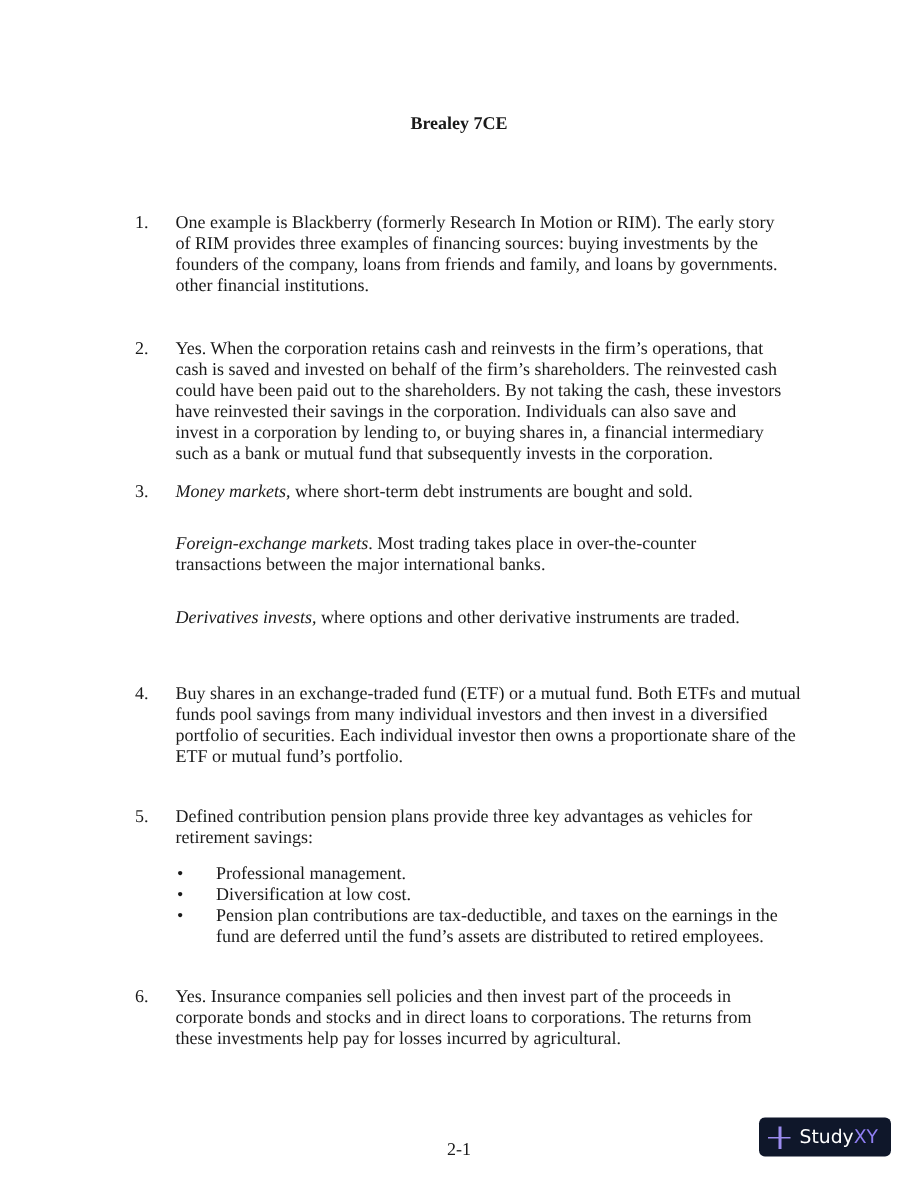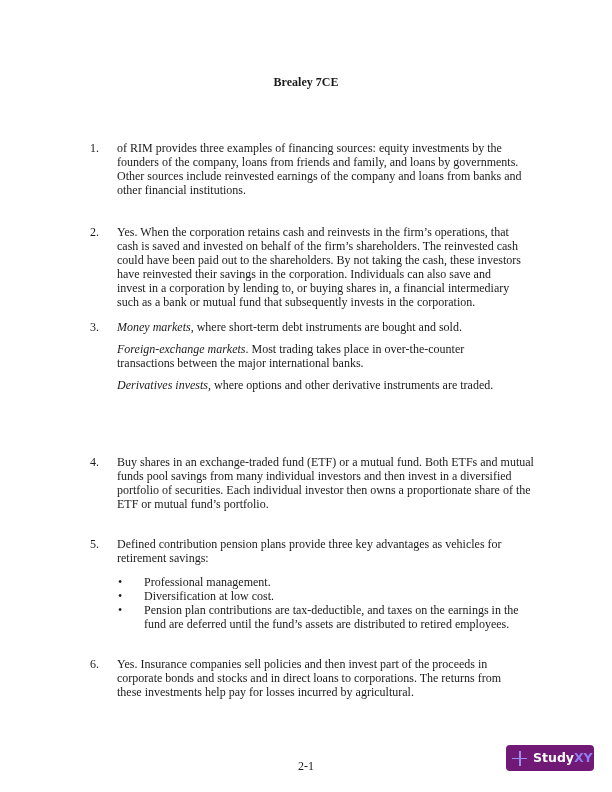--- a/index.html
+++ b/index.html
@@ -46,21 +46,21 @@
       top: 0;
     }
     .item .body {
       position: absolute;
       left: 117px;
       top: 0;
       width: 430px;
     }
     .line { white-space: nowrap; display: block; }
     .para { margin: 0; }
-    .para + .para { margin-top: 8px; }
+    .para + .para { margin-top: 21px; }
     .em { font-style: italic; }
 
     .bullets {
       list-style: none;
       margin: 10px 0 0 0;
       padding: 0;
     }
     .bullets li {
       position: relative;
       padding-left: 27px;
@@ -79,28 +79,28 @@
       text-align: center;
       font-size: 12px;
     }
 
     .badge {
       position: absolute;
       left: 506px;
       top: 745px;
       width: 88px;
       height: 26px;
-      background: #701a75;
+      background: #0f172a;
       border-radius: 4px;
       display: flex;
       align-items: center;
       box-sizing: border-box;
       padding-left: 6px;
       font-family: "DejaVu Sans", "Liberation Sans", sans-serif;
-      font-weight: bold;
+      font-weight: normal;
       font-size: 12.5px;
       line-height: 26px;
     }
     .badge .plus {
       position: relative;
       width: 15px;
       height: 15px;
       margin-right: 6px;
     }
     .badge .plus::before, .badge .plus::after {
@@ -118,23 +118,23 @@
 
 <div class="page">
 
   <div class="title-block">
     <div>Brealey 7CE</div>
   </div>
 
   <div class="item" style="top:142px;">
     <span class="num">1.</span>
     <div class="body">
-      <span class="line">of RIM provides three examples of financing sources: equity investments by the</span>
+      <span class="line">One example is Blackberry (formerly Research In Motion or RIM). The early story</span>
+      <span class="line">of RIM provides three examples of financing sources: buying investments by the</span>
       <span class="line">founders of the company, loans from friends and family, and loans by governments.</span>
-      <span class="line">Other sources include reinvested earnings of the company and loans from banks and</span>
       <span class="line">other financial institutions.</span>
     </div>
   </div>
 
   <div class="item" style="top:226px;">
     <span class="num">2.</span>
     <div class="body">
       <span class="line">Yes.  When the corporation retains cash and reinvests in the firm’s operations, that</span>
       <span class="line">cash is saved and invested on behalf of the firm’s shareholders.  The reinvested cash</span>
       <span class="line">could have been paid out to the shareholders. By not taking the cash, these investors</span>

